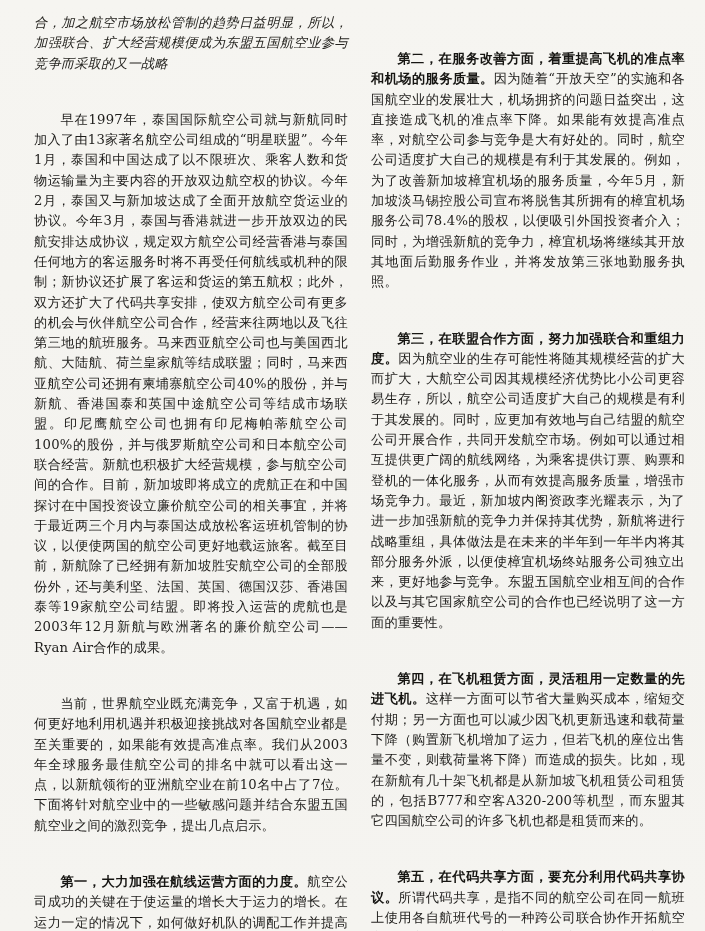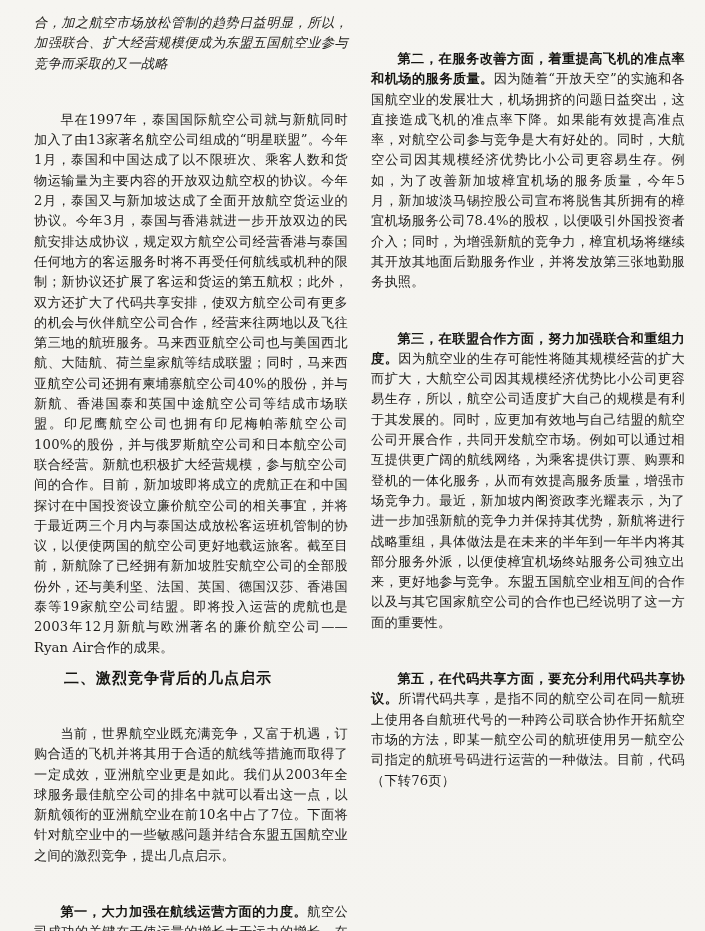--- a/index.html
+++ b/index.html
@@ -50,22 +50,22 @@
     color:#161512;
   }
 </style>
 </head>
 <body>
 
 <div class="page">
   <div class="col">
       <div class="blk p kai"><span>合，加之航空市场放松管制的趋势日益明显，所以，加强联合、扩大经营规模便成为东盟五国航空业参与竞争而采取的又一战略</span></div>
       <div class="blk p ind"><span>早在1997年，泰国国际航空公司就与新航同时加入了由13家著名航空公司组成的“明星联盟”。今年1月，泰国和中国达成了以不限班次、乘客人数和货物运输量为主要内容的开放双边航空权的协议。今年2月，泰国又与新加坡达成了全面开放航空货运业的协议。今年3月，泰国与香港就进一步开放双边的民航安排达成协议，规定双方航空公司经营香港与泰国任何地方的客运服务时将不再受任何航线或机种的限制；新协议还扩展了客运和货运的第五航权；此外，双方还扩大了代码共享安排，使双方航空公司有更多的机会与伙伴航空公司合作，经营来往两地以及飞往第三地的航班服务。马来西亚航空公司也与美国西北航、大陆航、荷兰皇家航等结成联盟；同时，马来西亚航空公司还拥有柬埔寨航空公司40%的股份，并与新航、香港国泰和英国中途航空公司等结成市场联盟。印尼鹰航空公司也拥有印尼梅帕蒂航空公司100%的股份，并与俄罗斯航空公司和日本航空公司联合经营。新航也积极扩大经营规模，参与航空公司间的合作。目前，新加坡即将成立的虎航正在和中国探讨在中国投资设立廉价航空公司的相关事宜，并将于最近两三个月内与泰国达成放松客运班机管制的协议，以便使两国的航空公司更好地载运旅客。截至目前，新航除了已经拥有新加坡胜安航空公司的全部股份外，还与美利坚、法国、英国、德国汉莎、香港国泰等19家航空公司结盟。即将投入运营的虎航也是2003年12月新航与欧洲著名的廉价航空公司——Ryan Air合作的成果。</span></div>
-      <div class="blk h2"><span>二、激烈竞争背后的几点启示</span></div>
-      <div class="blk p ind"><span>当前，世界航空业既充满竞争，又富于机遇，订购合适的飞机并将其用于合适的航线等措施而取得了一定成效，亚洲航空业更是如此。我们从2003年全球服务最佳航空公司的排名中就可以看出这一点，以新航领衔的亚洲航空业在前10名中占了7位。下面将针对航空业中的一些敏感问题并结合东盟五国航空业之间的激烈竞争，提出几点启示。</span></div>
+      <div class="blk p ind"><span>当前，世界航空业既充满竞争，又富于机遇，如何更好地利用机遇并积极迎接挑战对各国航空业都是至关重要的，如果能有效提高准点率。我们从2003年全球服务最佳航空公司的排名中就可以看出这一点，以新航领衔的亚洲航空业在前10名中占了7位。下面将针对航空业中的一些敏感问题并结合东盟五国航空业之间的激烈竞争，提出几点启示。</span></div>
       <div class="blk p ind"><span class="lead">第一，大力加强在航线运营方面的力度。</span><span>航空公司成功的关键在于使运量的增长大于运力的增长。在运力一定的情况下，如何做好机队的调配工作并提高飞机的利用率将直接关系到运量是否增长，因此，是否有合理的机队是至关重要的。东盟五国的航空公司都非常重视其机队建设，并通过调整机队结构和机型配置建设更加合理的机队、订购合适的飞机并将其用于合适的航线等措施而取得了一定成效。各国航空公司要充分利用大型</span></div>
     </div>
   <div class="col">
-      <div class="blk p ind"><span class="lead">第二，在服务改善方面，着重提高飞机的准点率和机场的服务质量。</span><span>因为随着“开放天空”的实施和各国航空业的发展壮大，机场拥挤的问题日益突出，这直接造成飞机的准点率下降。如果能有效提高准点率，对航空公司参与竞争是大有好处的。同时，大航空公司因其规模经济优势比小公司更容易生存。例如，为了改善新加坡樟宜机场的服务质量，今年5月，新加坡淡马锡控股公司宣布将脱售其所拥有的樟宜机场服务公司78.4%的股权，以便吸引外国投资者介入；同时，为增强新航的竞争力，樟宜机场将继续其开放其地面后勤服务作业，并将发放第三张地勤服务执照。</span></div>
+      <div class="blk p ind"><span class="lead">第二，在服务改善方面，着重提高飞机的准点率和机场的服务质量。</span><span>因为随着“开放天空”的实施和各国航空业的发展壮大，机场拥挤的问题日益突出，这直接造成飞机的准点率下降。如果能有效提高准点率，对航空公司参与竞争是大有好处的。同时，航空公司适度扩大自己的规模是有利于其发展的。例如，为了改善新加坡樟宜机场的服务质量，今年5月，新加坡淡马锡控股公司宣布将脱售其所拥有的樟宜机场服务公司78.4%的股权，以便吸引外国投资者介入；同时，为增强新航的竞争力，樟宜机场将继续其开放其地面后勤服务作业，并将发放第三张地勤服务执照。</span></div>
       <div class="blk p ind"><span class="lead">第三，在联盟合作方面，努力加强联合和重组力度。</span><span>因为航空业的生存可能性将随其规模经营的扩大而扩大，大航空公司因其规模经济优势比小公司更容易生存，所以，航空公司适度扩大自己的规模是有利于其发展的。同时，应更加有效地与自己结盟的航空公司开展合作，共同开发航空市场。例如可以通过相互提供更广阔的航线网络，为乘客提供订票、购票和登机的一体化服务，从而有效提高服务质量，增强市场竞争力。最近，新加坡内阁资政李光耀表示，为了进一步加强新航的竞争力并保持其优势，新航将进行战略重组，具体做法是在未来的半年到一年半内将其部分服务外派，以便使樟宜机场终站服务公司独立出来，更好地参与竞争。东盟五国航空业相互间的合作以及与其它国家航空公司的合作也已经说明了这一方面的重要性。</span></div>
+      <div class="blk p ind"><span class="lead">第四，在飞机租赁方面，灵活租用一定数量的先进飞机。</span><span>这样一方面可以节省大量购买成本，缩短交付期；另一方面也可以减少因飞机更新迅速和载荷量下降（购置新飞机增加了运力，但若飞机的座位出售量不变，则载荷量将下降）而造成的损失。比如，现在新航有几十架飞机都是从新加坡飞机租赁公司租赁的，包括B777和空客A320-200等机型，而东盟其它四国航空公司的许多飞机也都是租赁而来的。</span></div>
       <div class="blk p ind"><span class="lead">第五，在代码共享方面，要充分利用代码共享协议。</span><span>所谓代码共享，是指不同的航空公司在同一航班上使用各自航班代号的一种跨公司联合协作开拓航空市场的方法，即某一航空公司的航班使用另一航空公司指定的航班号码进行运营的一种做法。目前，代码（下转76页）</span></div>
     </div>
 </div>
 
 </body></html>

